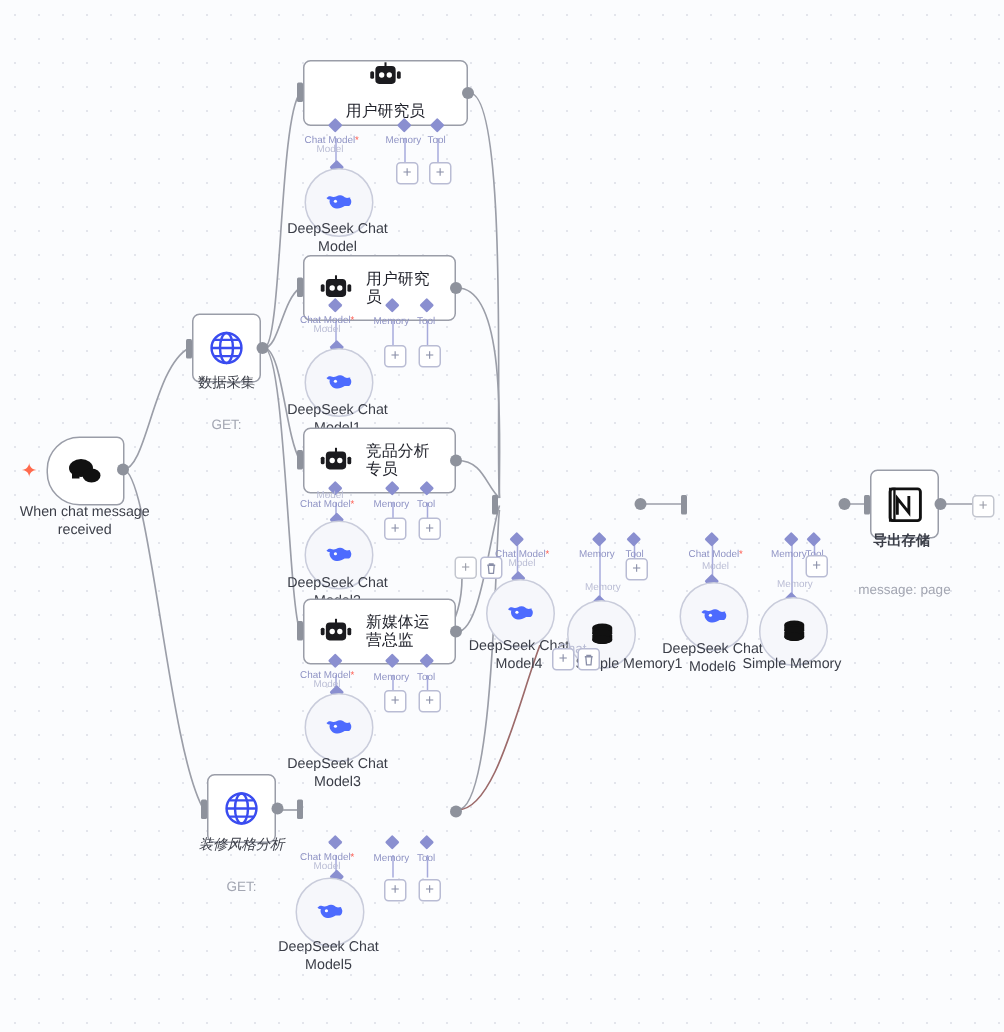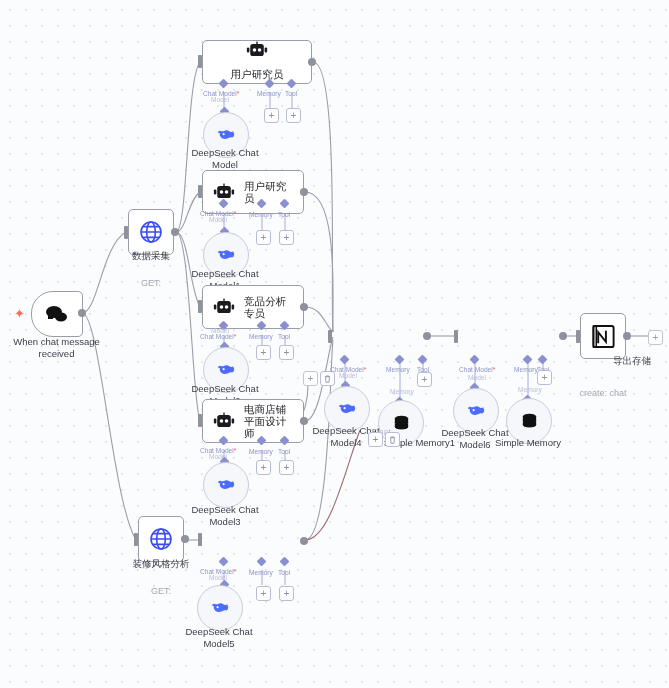--- a/index.html
+++ b/index.html
@@ -303,21 +303,21 @@
     <span class="ico">
       <svg width="22" height="18" viewBox="0 0 26 20">
           <rect x="5" y="3" width="16" height="14" rx="3" fill="#1b1b1f"></rect>
           <circle cx="10" cy="10" r="2.1" fill="#fff"></circle>
           <circle cx="16" cy="10" r="2.1" fill="#fff"></circle>
           <rect x="12.2" y="0" width="1.6" height="3.4" fill="#1b1b1f"></rect>
           <rect x="1" y="7" width="3" height="6" rx="1.3" fill="#1b1b1f"></rect>
           <rect x="22" y="7" width="3" height="6" rx="1.3" fill="#1b1b1f"></rect>
         </svg>
     </span>
-    <span class="node-title">电商店铺平面设计师</span>
+    <span class="node-title">新媒体运营总监</span>
   </div>
   <div class="dot" style="left:300px;top:417px;"></div>
   <div class="diam" style="left:220px;top:437px;"></div>
   <div class="diam" style="left:258px;top:437px;"></div>
   <div class="diam" style="left:281px;top:437px;"></div>
   <div class="plabel" style="left:200px;top:447px;"><span>Chat Model</span><span class="req">*</span></div>
   <div class="plabel ghost" style="left:209px;top:453px;">Model</div>
   <div class="plabel" style="left:249px;top:448px;">Memory</div>
   <div class="plabel" style="left:278px;top:448px;">Tool</div>
   <div class="plus" style="left:256px;top:460px;">+</div>
@@ -338,21 +338,21 @@
   <div class="node rect square" style="left:138px;top:516px;">
     <span class="ico">
       <svg width="26" height="26" viewBox="0 0 24 24" fill="none" stroke="#3a4cf0" stroke-width="1.5">
           <circle cx="12" cy="12" r="9.2"></circle>
           <ellipse cx="12" cy="12" rx="4" ry="9.2"></ellipse>
           <path d="M3 12h18M4.6 7h14.8M4.6 17h14.8"></path>
         </svg>
     </span>
   </div>
   <div class="dot" style="left:181px;top:535px;"></div>
-  <div class="cap" style="left:124px;top:558px;width:74px;">装修风格分析</div>
+  <div class="cap" style="left:124px;top:558px;width:74px;font-style:italic;">装修风格分析</div>
   <div class="cap sub" style="left:124px;top:570px;width:74px;">GET:</div>
 
   <div class="stub" style="left:198px;top:533px;"></div>
   <div class="dot" style="left:300px;top:537px;"></div>
   <div class="diam" style="left:220px;top:558px;"></div>
   <div class="diam" style="left:258px;top:558px;"></div>
   <div class="diam" style="left:281px;top:558px;"></div>
   <div class="plabel" style="left:200px;top:568px;"><span>Chat Model</span><span class="req">*</span></div>
   <div class="plabel ghost" style="left:209px;top:574px;">Model</div>
   <div class="plabel" style="left:249px;top:569px;">Memory</div>
@@ -464,17 +464,17 @@
   <div class="node rect square" style="left:580px;top:313px;">
     <span class="ico">
       <svg width="25" height="25" viewBox="0 0 26 26">
           <rect x="2.5" y="2" width="21" height="22" rx="2" fill="#fff" stroke="#111" stroke-width="2"></rect>
           <path d="M7.5 19V8.5l8 10V8" fill="none" stroke="#111" stroke-width="2" stroke-linecap="square"></path>
           <rect x="2.5" y="2" width="3" height="22" fill="none" stroke="#111" stroke-width="1.6"></rect>
         </svg>
     </span>
   </div>
   <div class="dot" style="left:623px;top:332px;"></div>
-  <div class="cap" style="left:594px;top:355px;width:76px;">导出存储</div>
-  <div class="cap sub" style="left:565px;top:372px;width:76px;">create: chat</div>
+  <div class="cap" style="left:563px;top:355px;width:76px;font-weight:bold;">导出存储</div>
+  <div class="cap sub" style="left:565px;top:372px;width:76px;">message: page</div>
   <div class="plus grey" style="left:648px;top:330px;">+</div>
 
 </div>
 
 </body></html>

